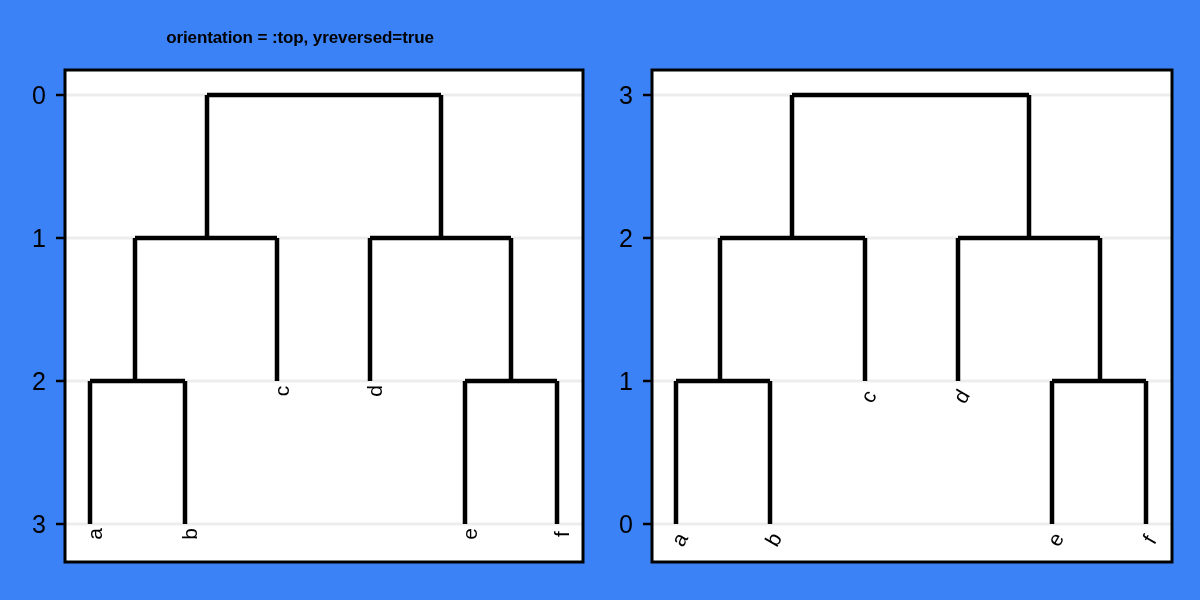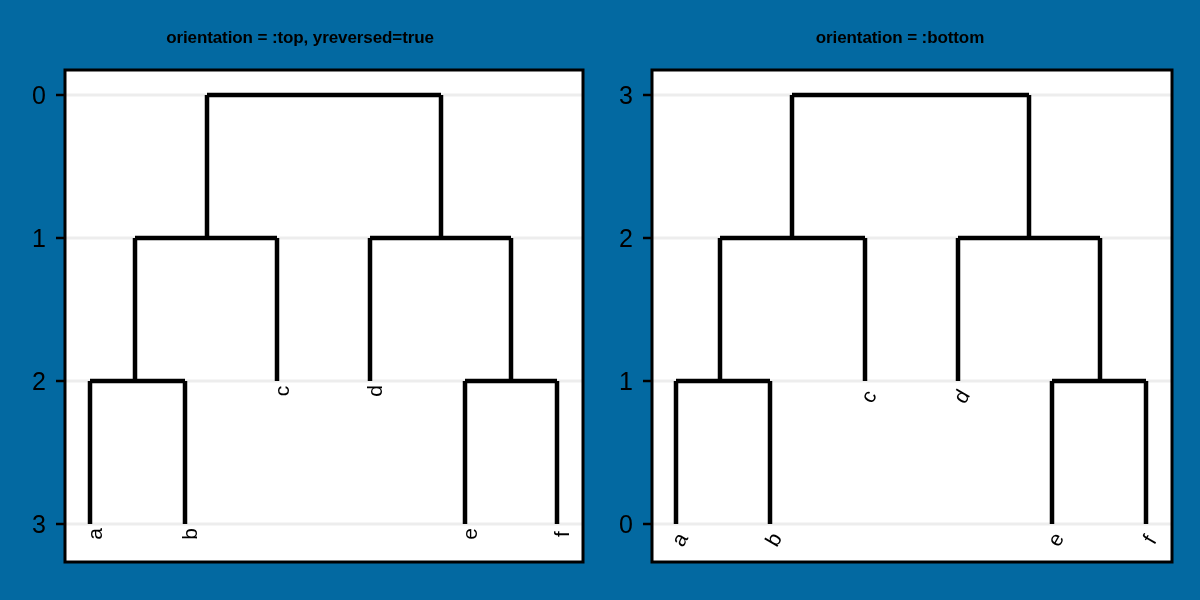--- a/index.html
+++ b/index.html
@@ -10,21 +10,21 @@
   body {
     width: 1200px;
     height: 600px;
     font-family: "Liberation Sans", sans-serif;
     overflow: hidden;
   }
   #root {
     position: relative;
     width: 1200px;
     height: 600px;
-    background: #0369a1;
+    background: #3b82f6;
   }
   .panel {
     position: absolute;
     top: 0;
     height: 600px;
   }
   .panel-title {
     position: absolute;
     top: 28px;
     left: 0;
@@ -130,21 +130,20 @@
     <div class="leaf-label" style="left:84px; top:534px; transform:rotate(-90deg) translate(-50%,0); transform-origin:0 0;">a</div>
     <div class="leaf-label" style="left:179px; top:534px; transform:rotate(-90deg) translate(-50%,0); transform-origin:0 0;">b</div>
     <div class="leaf-label" style="left:271px; top:391px; transform:rotate(-90deg) translate(-50%,0); transform-origin:0 0;">c</div>
     <div class="leaf-label" style="left:364px; top:391px; transform:rotate(-90deg) translate(-50%,0); transform-origin:0 0;">d</div>
     <div class="leaf-label" style="left:459px; top:534px; transform:rotate(-90deg) translate(-50%,0); transform-origin:0 0;">e</div>
     <div class="leaf-label" style="left:551px; top:534px; transform:rotate(-90deg) translate(-50%,0); transform-origin:0 0;">f</div>
   </div>
 
   <div class="panel" id="panel-right" style="left:600px; width:600px;">
 
-    <div class="panel-title">orientation = :bottom</div>
 
     <svg class="plot-svg" width="600" height="600">
 
       <rect x="52" y="70" width="520" height="492" fill="#ffffff"></rect>
 
       <g>
         <line x1="52" y1="95" x2="572" y2="95" stroke="#ededed" stroke-width="3"></line>
         <line x1="52" y1="238" x2="572" y2="238" stroke="#ededed" stroke-width="3"></line>
         <line x1="52" y1="381" x2="572" y2="381" stroke="#ededed" stroke-width="3"></line>
         <line x1="52" y1="524" x2="572" y2="524" stroke="#ededed" stroke-width="3"></line>

